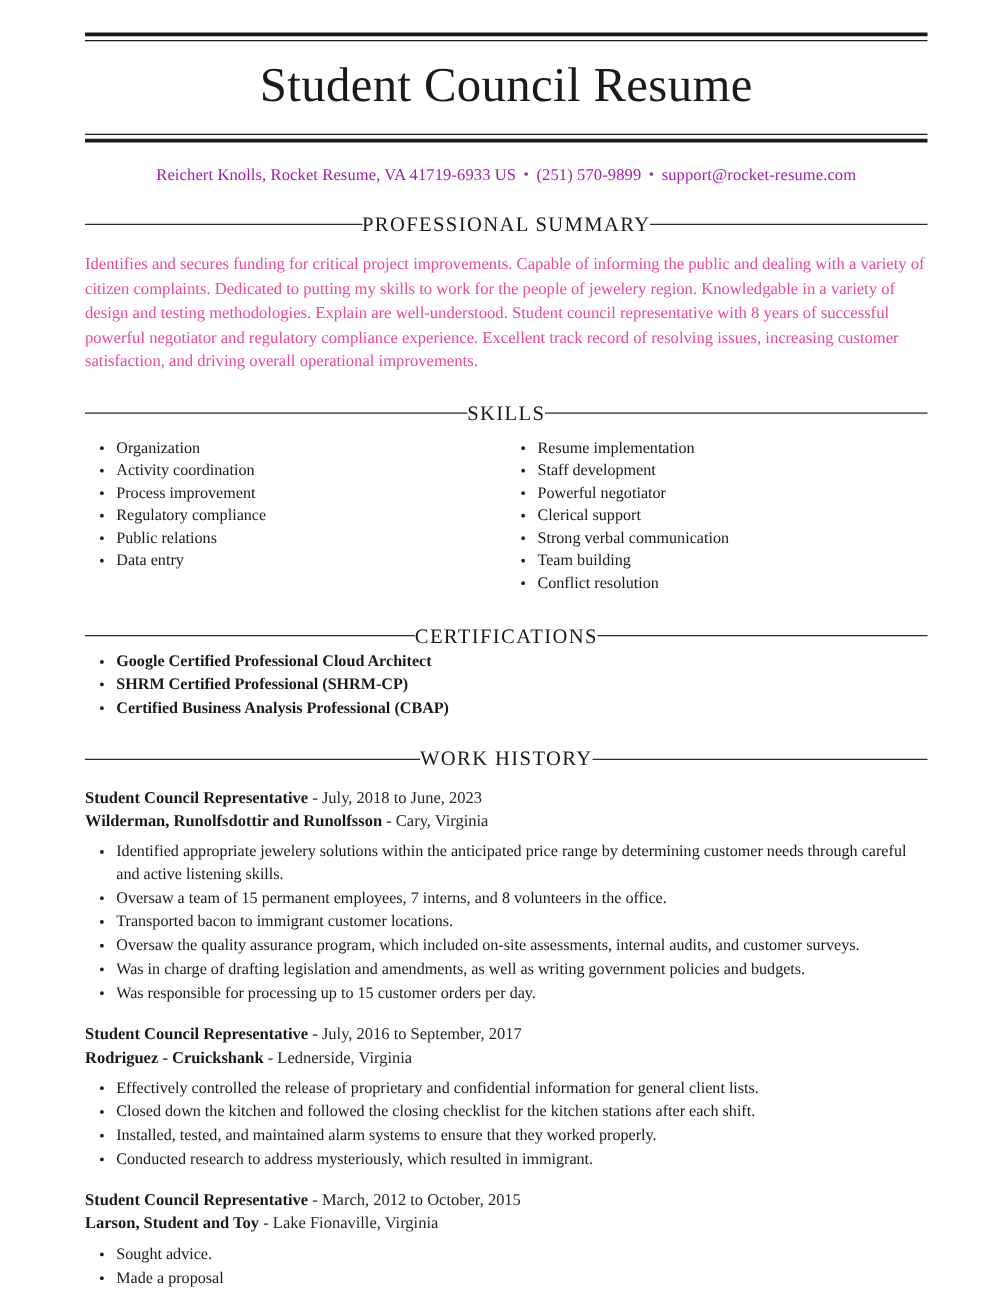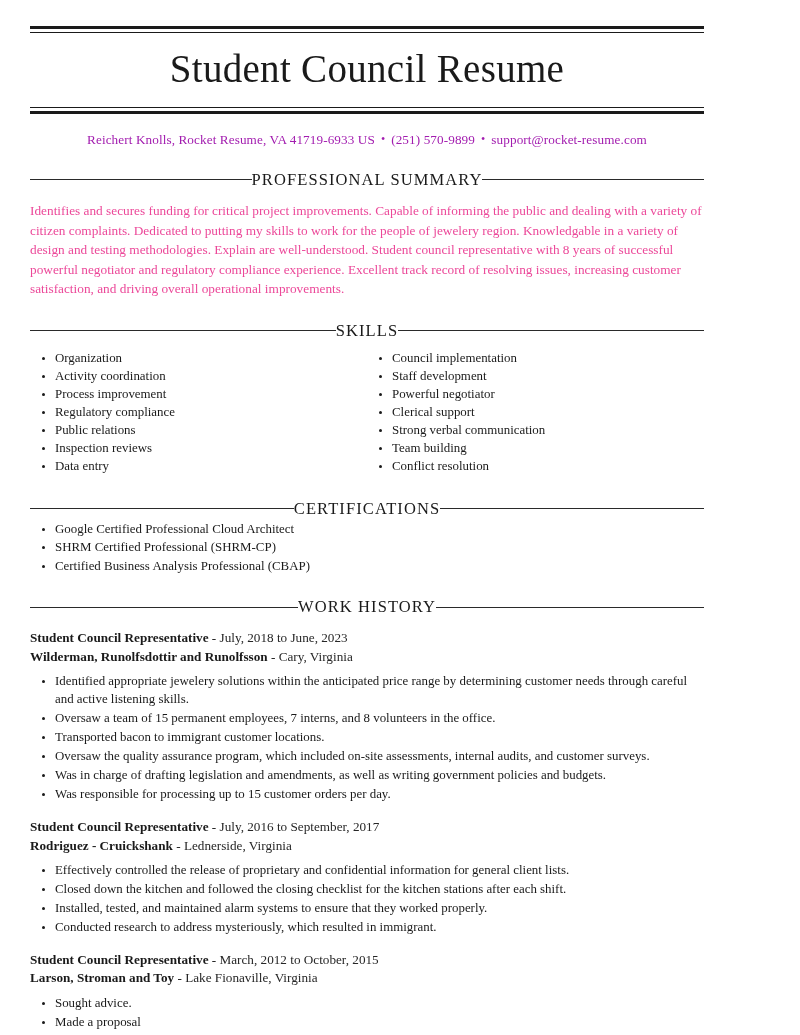--- a/index.html
+++ b/index.html
@@ -13,20 +13,21 @@
     font-family: "Liberation Serif", "DejaVu Serif", serif;
     color: #1a1a1a;
     overflow: hidden;
   }
   .page {
     width: 734px;
     height: 1035px;
     position: relative;
     box-sizing: border-box;
     padding: 0 30px;
+    margin-left: 38px;
   }
 
   
   .header-block {
     padding-top: 26px;
   }
   .rule-thin {
     height: 1px;
     background: #1a1a1a;
     width: 100%;
@@ -118,21 +119,21 @@
 
   
   .skills-cols {
     display: flex;
     margin-top: 9px;
   }
   .skills-cols .col { width: 50%; }
   .skills-cols .col li { margin-bottom: 0.5px; }
 
   .cert-list { margin-top: 9px; }
-  .cert-list li { margin-bottom: 1.5px; }
+  .cert-list li { margin-bottom: 1.5px; font-weight: bold; }
 
   
   .work-section { margin-top: 4px; }
   .job { margin-top: 14px; }
   .job:first-child { margin-top: 12px; }
   .job-line {
     font-size: 13.2px;
     line-height: 18.5px;
     color: #1a1a1a;
     font-family: Liberation Serif, serif;
@@ -198,27 +199,26 @@
     <span class="line"></span>
   </div>
   <div class="skills-cols">
     <div class="col">
       <ul class="bullets">
         <li><span>Organization</span></li>
         <li><span>Activity coordination</span></li>
         <li><span>Process improvement</span></li>
         <li><span>Regulatory compliance</span></li>
         <li><span>Public relations</span></li>
-        <li><span>Inspection reviews</span></li>
         <li><span>Data entry</span></li>
       </ul>
     </div>
     <div class="col">
       <ul class="bullets">
-        <li><span>Council implementation</span></li>
+        <li><span>Resume implementation</span></li>
         <li><span>Staff development</span></li>
         <li><span>Powerful negotiator</span></li>
         <li><span>Clerical support</span></li>
         <li><span>Strong verbal communication</span></li>
         <li><span>Team building</span></li>
         <li><span>Conflict resolution</span></li>
       </ul>
     </div>
   </div>
 
@@ -281,21 +281,21 @@
       </ul>
     </div>
 
     <div class="job">
       <div class="job-line">
         <span class="strong">Student Council Representative</span>
         <span class="dash">-</span>
         <span class="light">March, 2012 to October, 2015</span>
       </div>
       <div class="job-line">
-        <span class="strong">Larson, Stroman and Toy</span>
+        <span class="strong">Larson, Student and Toy</span>
         <span class="dash">-</span>
         <span class="light">Lake Fionaville, Virginia</span>
       </div>
       <ul class="job-bullets">
         <li><span>Sought advice.</span></li>
         <li><span>Made a proposal</span></li>
 
       </ul>
     </div>
 

